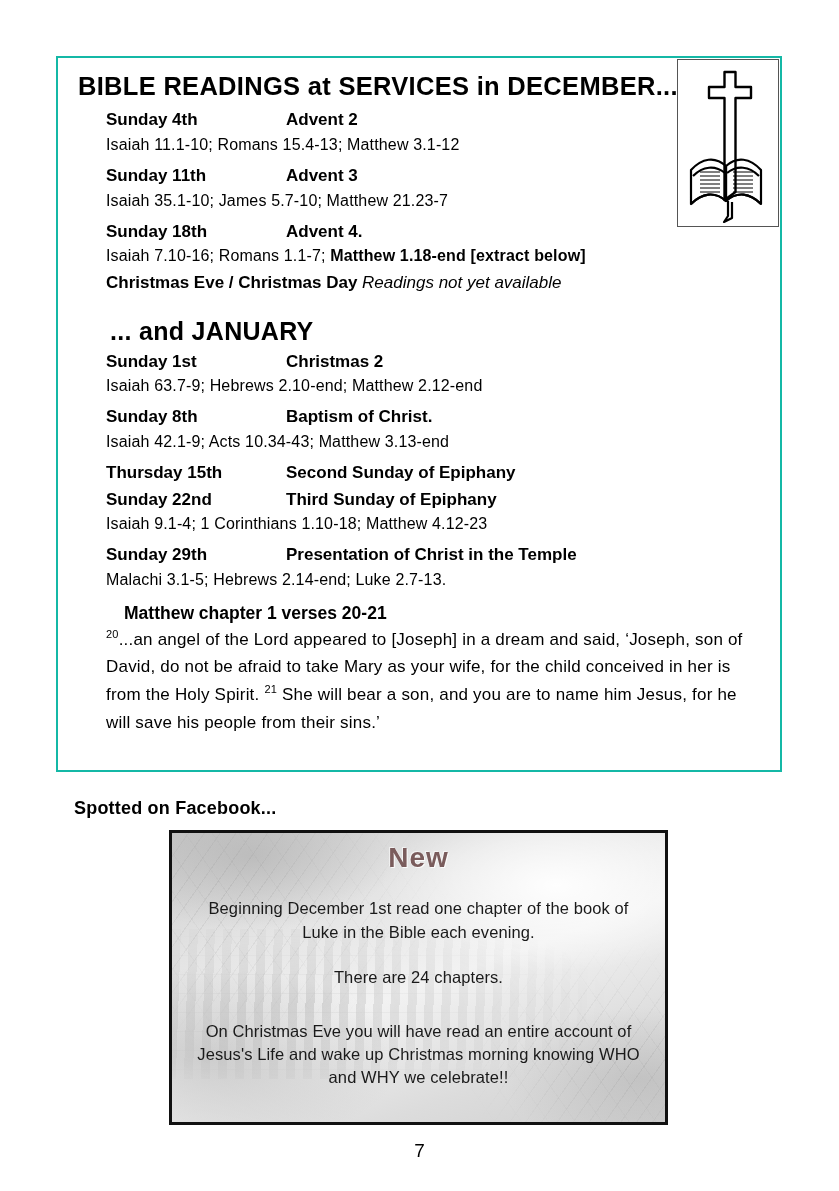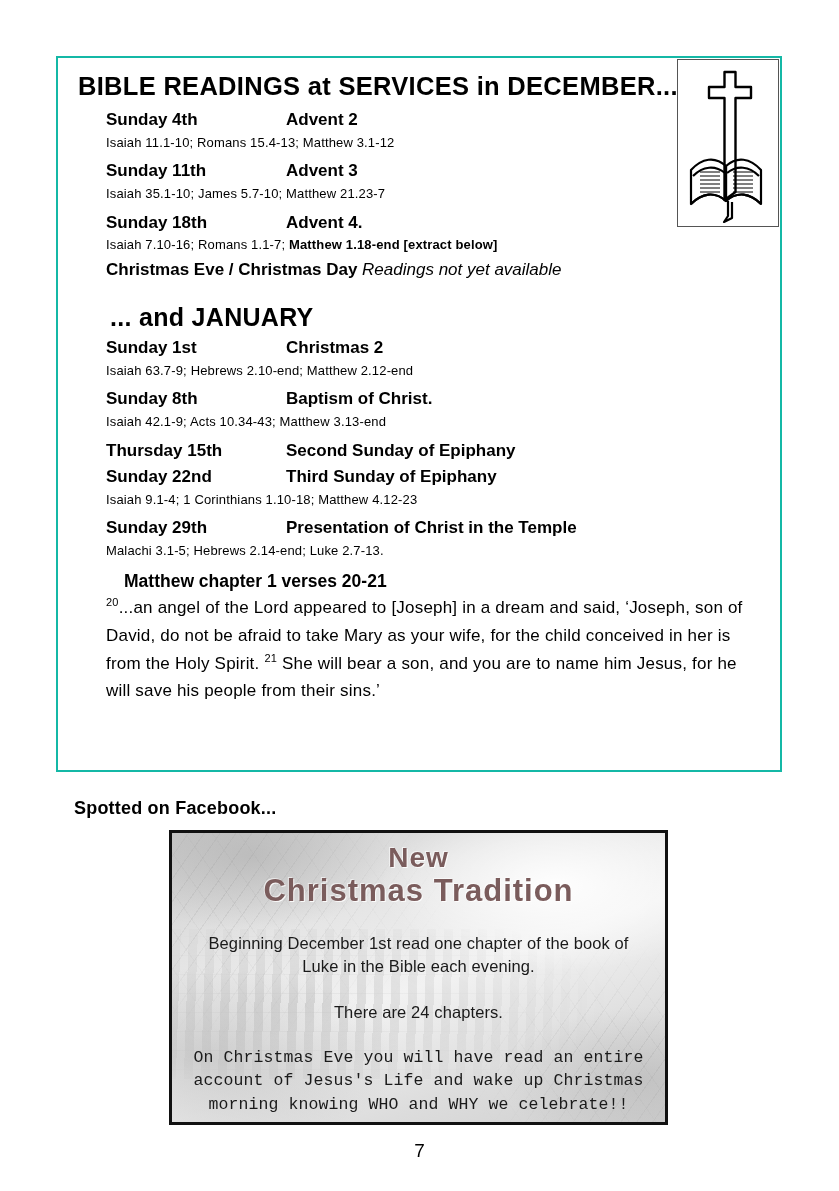--- a/index.html
+++ b/index.html
@@ -59,21 +59,21 @@
     font-size: 17px;
     font-weight: bold;
     line-height: 1.45;
     white-space: nowrap;
   }
   .entry-head .day {
     display: inline-block;
     width: 180px;
   }
   .entry-refs {
-    font-size: 13px;
+    font-size: 16px;
     font-weight: normal;
     line-height: 1.5;
     letter-spacing: 0.15px;
     margin-bottom: 7px;
   }
   .entry-refs .bold {
     font-weight: bold;
   }
   .entry-refs.tight {
     margin-bottom: 2px;
@@ -214,21 +214,21 @@
 
   .fb-para {
     color: #1a1a1a;
     font-size: 16.5px;
     line-height: 1.42;
     letter-spacing: 0.1px;
     margin: 0 18px;
   }
   .fb-para.p1 { margin-top: 24px; }
   .fb-para.p2 { margin-top: 22px; text-align: center; }
-  .fb-para.p3 { margin-top: 22px; font-family: Liberation Mono, monospace; }
+  .fb-para.p3 { margin-top: 30px; }
 
   
   .page-number {
     position: absolute;
     left: 0;
     right: 0;
     top: 1140px;
     text-align: center;
     font-size: 19px;
   }
@@ -338,20 +338,19 @@
 
 <div class="fb-caption">Spotted on Facebook...</div>
 
 <div class="fb-image">
   <div class="fb-bg"></div>
   <div class="fb-text-texture"></div>
   <div class="fb-strands"></div>
 
   <div class="fb-content">
     <div class="fb-title-1">New</div>
-    <div class="fb-title-2">Christmas Tradition</div>
     <div class="fb-para p1">Beginning December 1st read one chapter of the book of Luke in the Bible each evening.</div>
     <div class="fb-para p2">There are 24 chapters.</div>
     <div class="fb-para p3">On Christmas Eve you will have read an entire account of Jesus's Life and wake up Christmas morning knowing WHO and WHY we celebrate!!</div>
   </div>
 </div>
 
 <div class="page-number">7</div>
 
 </body></html>

